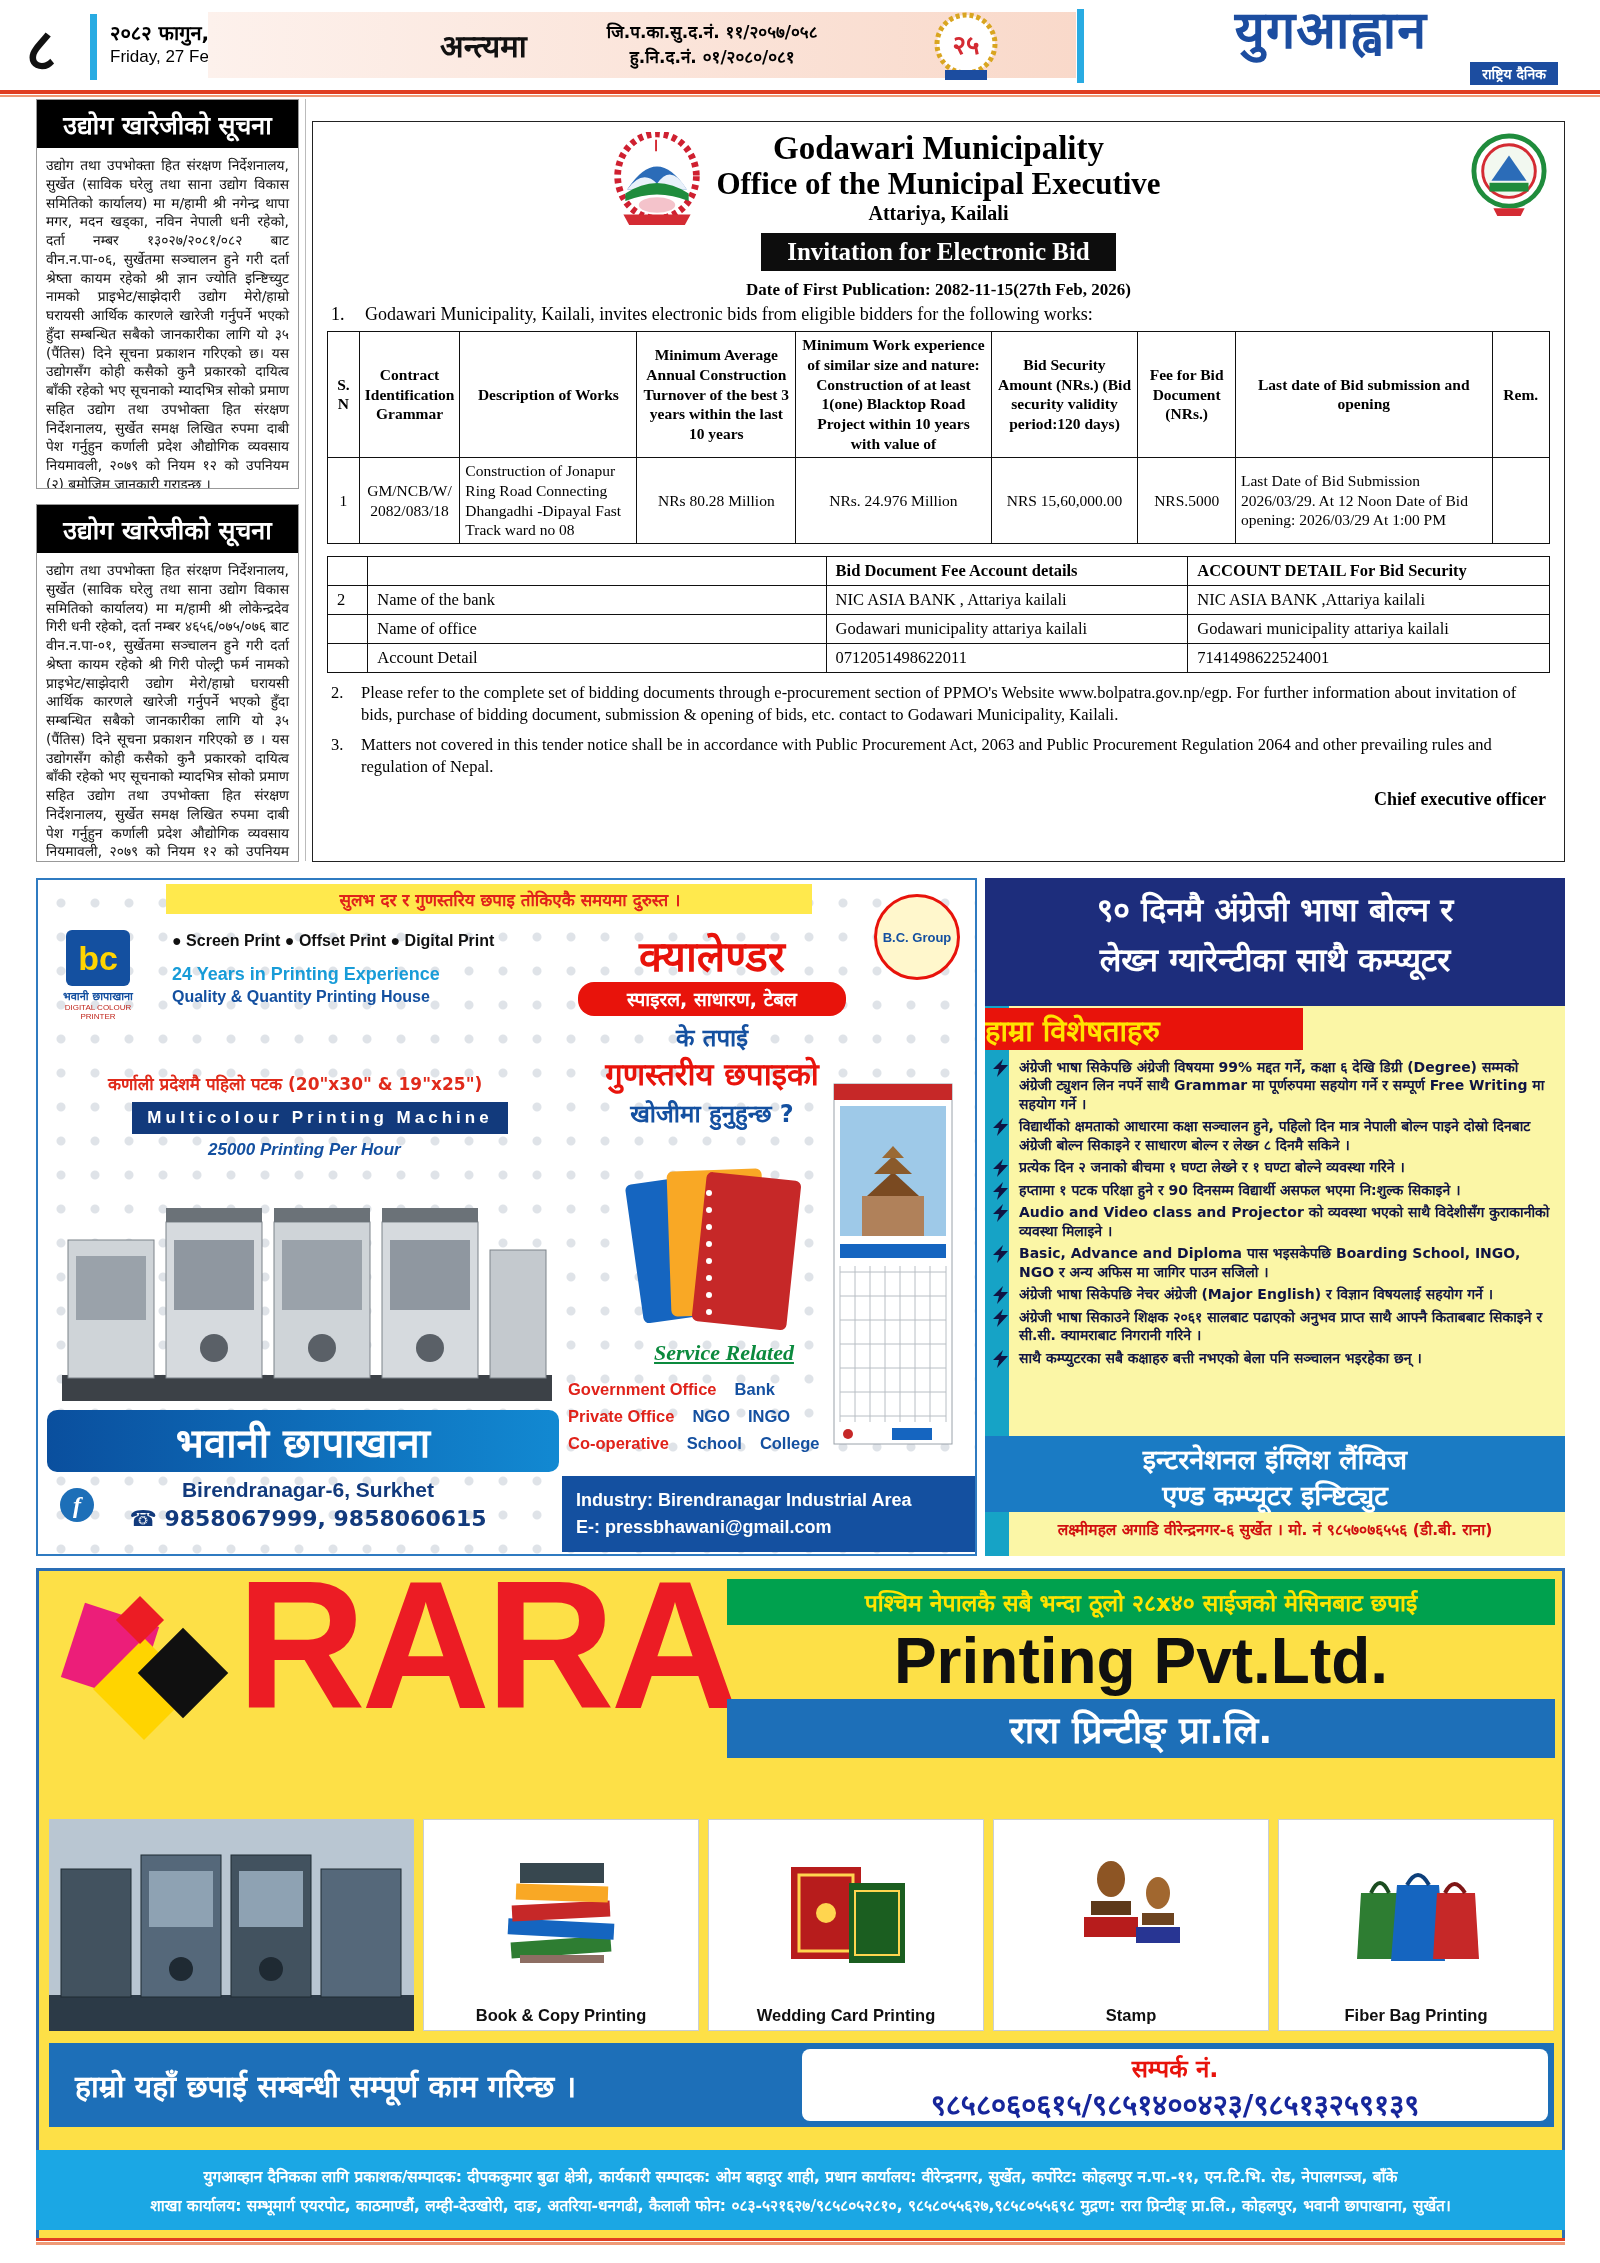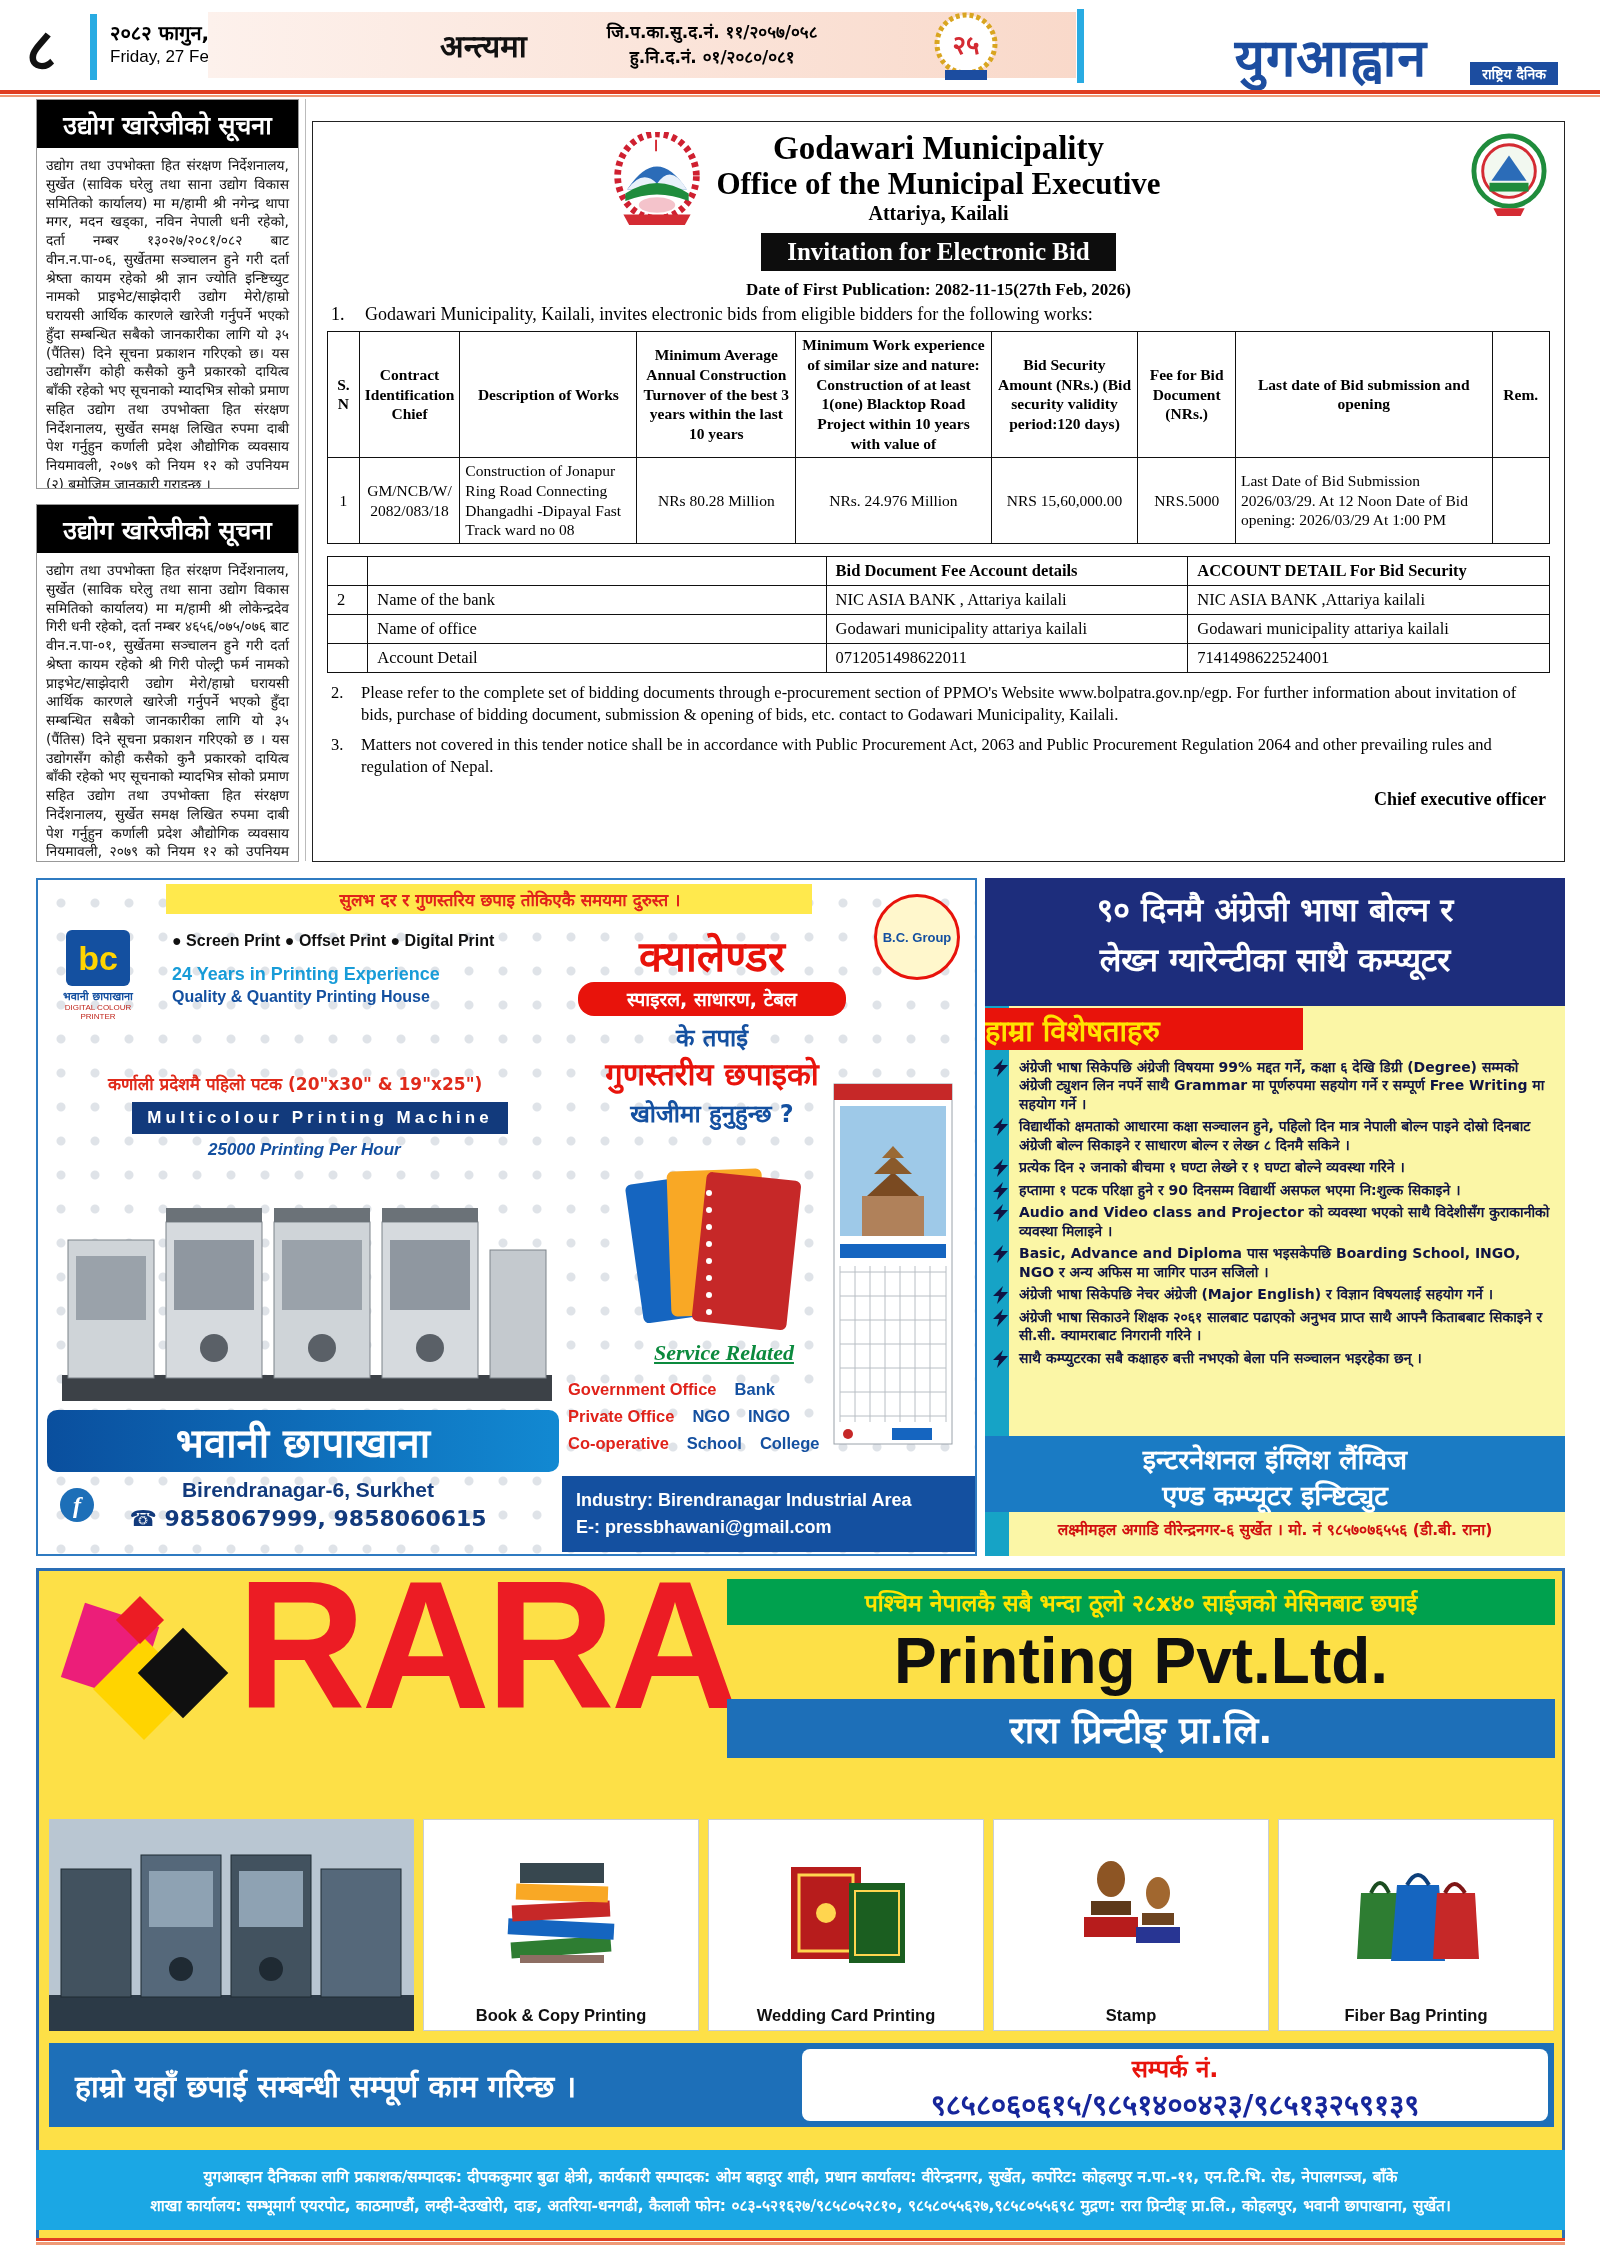--- a/index.html
+++ b/index.html
@@ -11,21 +11,21 @@
   .hdr-bar{position:absolute;left:90px;top:14px;width:7px;height:66px;background:#29abe2;}
   .hdr-dates{position:absolute;left:110px;top:20px;line-height:1.3;}
   .hdr-dates .np{font-size:20px;font-weight:bold;font-family:"DejaVu Sans",sans-serif;}
   .hdr-dates .en{font-size:17px;font-family:"Liberation Sans",sans-serif;}
   .hdr-band{position:absolute;left:208px;top:12px;width:868px;height:66px;background:linear-gradient(90deg,#fdf1ec,#f9d9ca);display:flex;align-items:center;}
   .section-label{margin-left:232px;font-size:31px;font-weight:bold;font-family:"DejaVu Sans",sans-serif;color:#111;}
   .regs{margin-left:80px;font-size:17px;font-weight:bold;line-height:1.5;text-align:center;font-family:"DejaVu Sans",sans-serif;}
   .anniv{position:absolute;left:933px;top:12px;}
   .hdr-div{position:absolute;left:1077px;top:9px;width:7px;height:74px;background:#29abe2;}
   .masthead{position:absolute;left:1096px;top:4px;width:470px;text-align:center;}
-  .mast-title{font-size:52px;font-weight:bold;color:#1c4da0;font-family:"DejaVu Sans",sans-serif;line-height:1.0;letter-spacing:1px;margin-top:28px;}
+  .mast-title{font-size:52px;font-weight:bold;color:#1c4da0;font-family:"DejaVu Sans",sans-serif;line-height:1.0;letter-spacing:1px;}
   .mast-sub{position:absolute;right:8px;top:58px;background:#1c4da0;color:#fff;font-size:14px;font-weight:bold;padding:2px 12px;font-family:"DejaVu Sans",sans-serif;}
   .top-rule{position:absolute;left:0;top:90px;width:1600px;height:7px;background:linear-gradient(#e03e22 0 4px,#fff 4px 5px,#ef9a76 5px 7px);}
   .colrule{position:absolute;left:305px;top:99px;width:1px;height:762px;background:#bbb;}
 
   
   .notice{position:absolute;left:36px;width:263px;border:1px solid #999;background:#fff;box-sizing:border-box;overflow:hidden;}
   .notice-h{background:#000;color:#fff;font-weight:bold;font-size:25px;text-align:center;padding:7px 0;font-family:"DejaVu Sans",sans-serif;}
   .notice-b{padding:8px 9px;font-size:13.8px;line-height:1.36;text-align:justify;font-family:"DejaVu Sans",sans-serif;color:#111;}
 
   
@@ -209,21 +209,21 @@
         <col style="width:13.0%">
       <col style="width:16.0%">
         <col style="width:12.0%">
         <col style="width:8.0%">
         <col style="width:21.0%">
         <col style="width:4.7%">
     </colgroup>
     <tbody>
         <tr>
       <th>S. N</th>
-      <th>Contract Identification Chief</th>
+      <th>Contract Identification Grammar</th>
       <th>Description of Works</th>
       <th>Minimum Average Annual Construction Turnover of the best 3 years within the last 10 years</th>
       <th>Minimum Work experience of similar size and nature: Construction of at least 1(one) Blacktop Road Project within 10 years with value of</th>
       <th>Bid Security Amount (NRs.) (Bid security validity period:120 days)</th>
       <th>Fee for Bid Document (NRs.)</th>
       <th>Last date of Bid submission and opening</th>
       <th>Rem.</th>
     </tr>
     <tr>
       <td>1</td>

